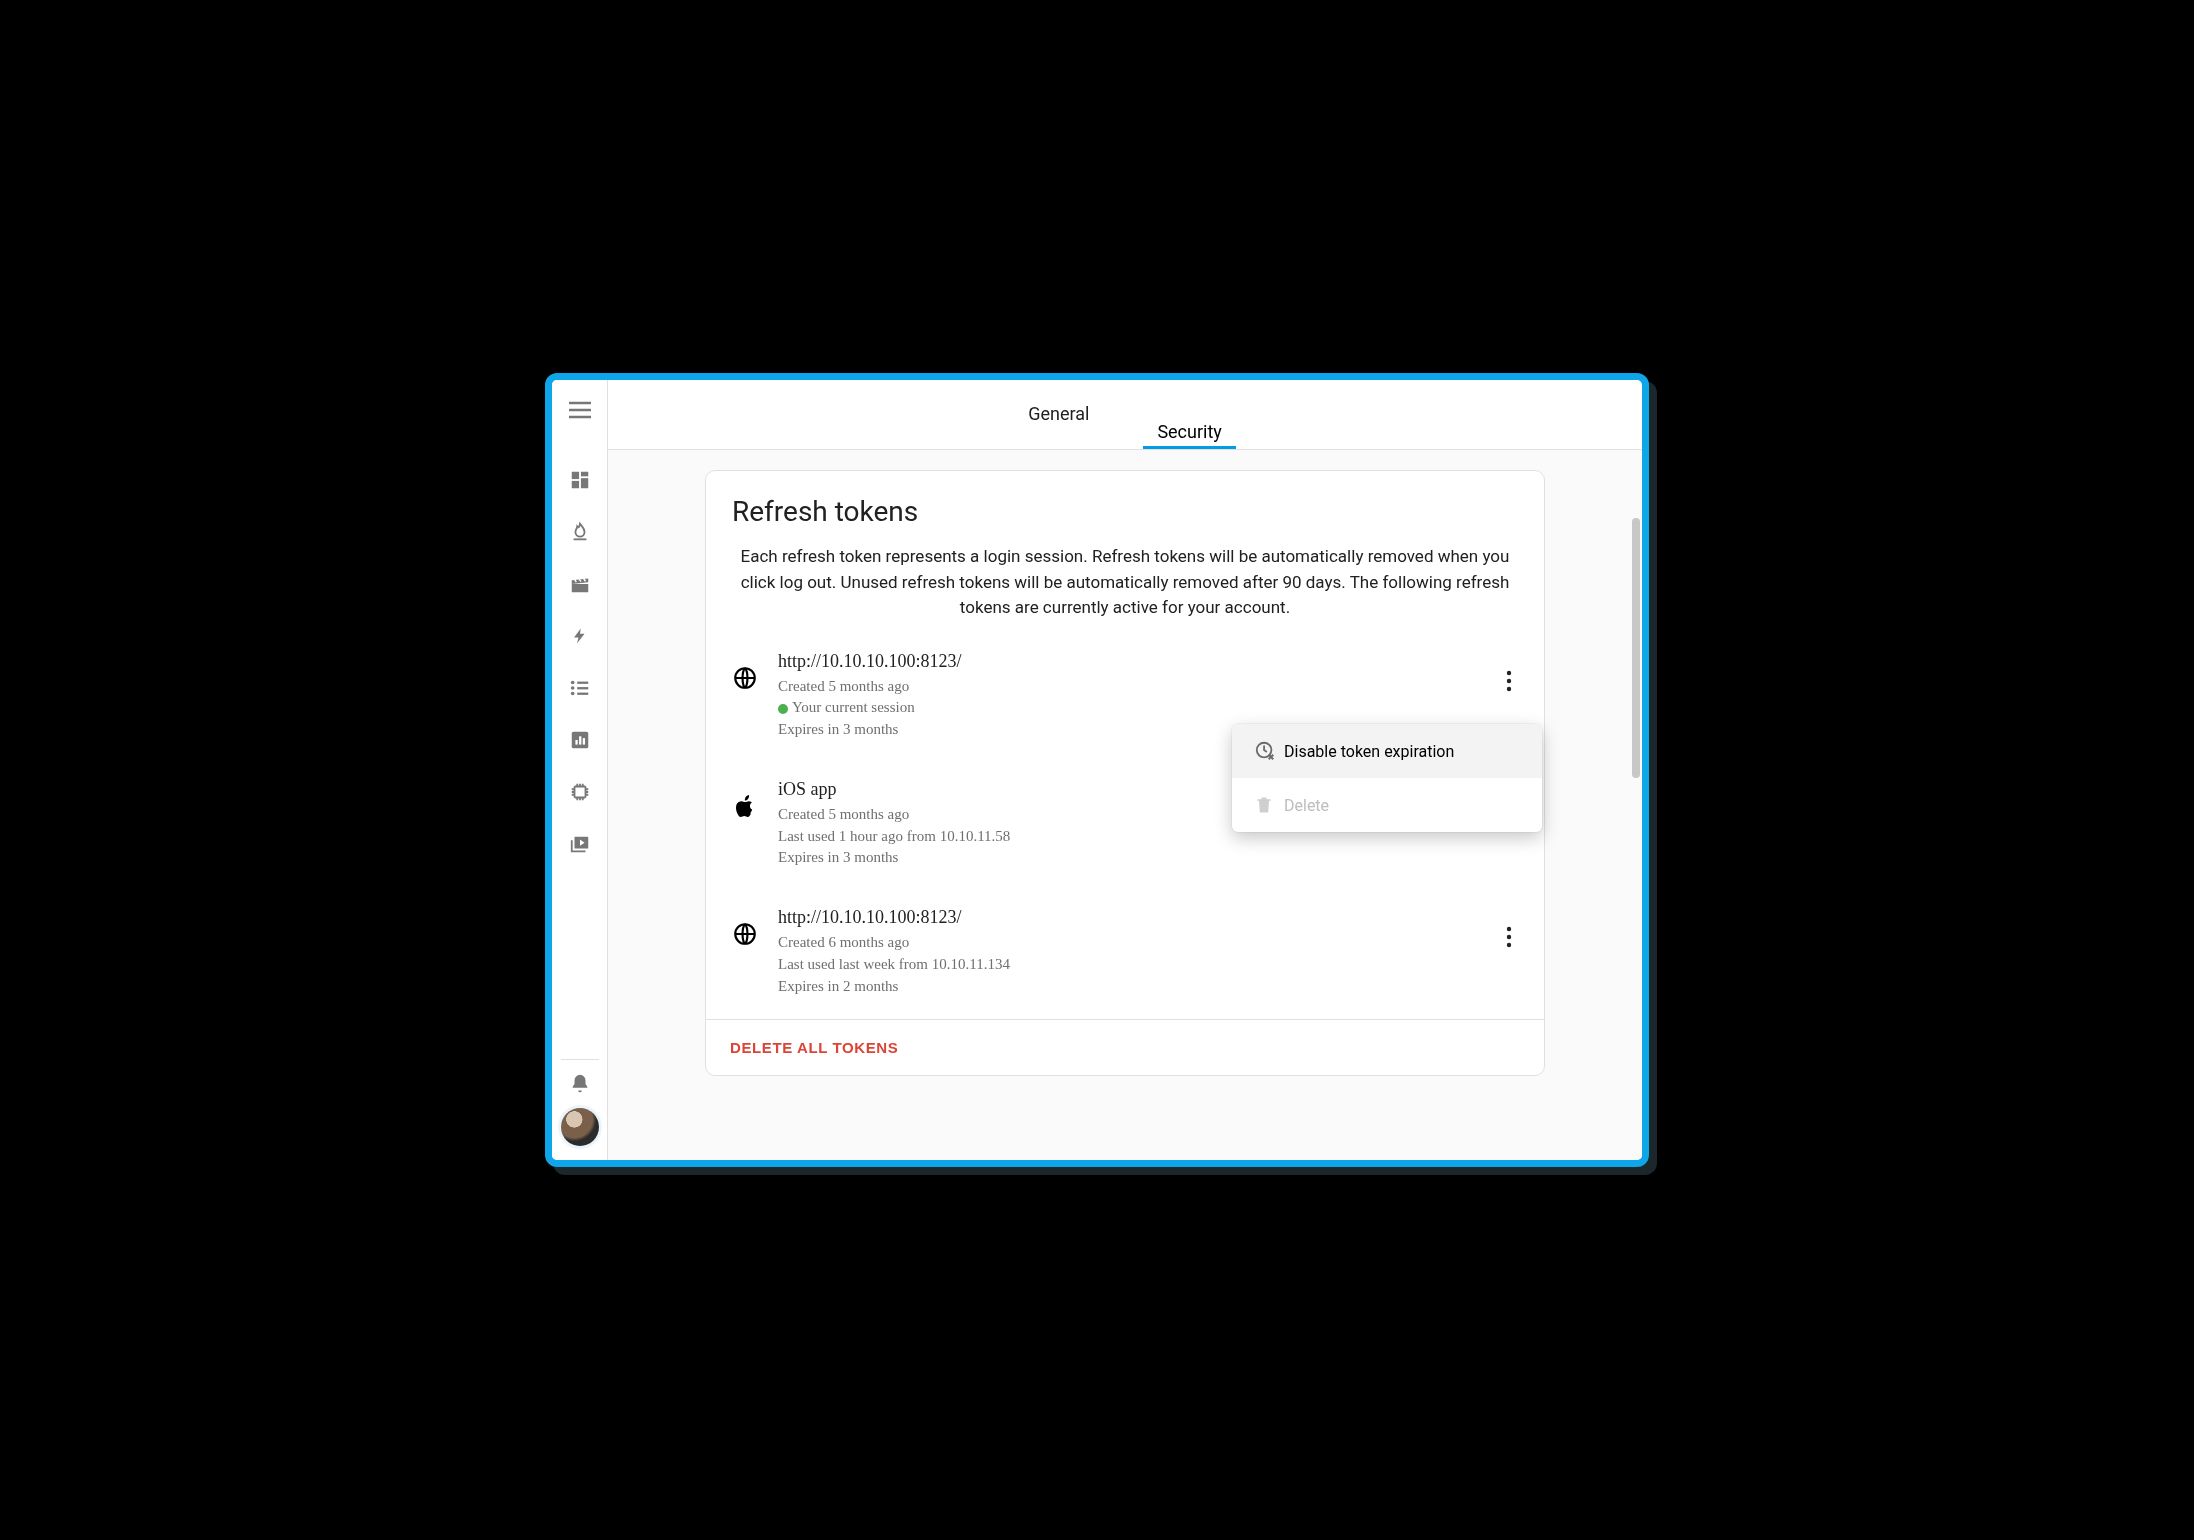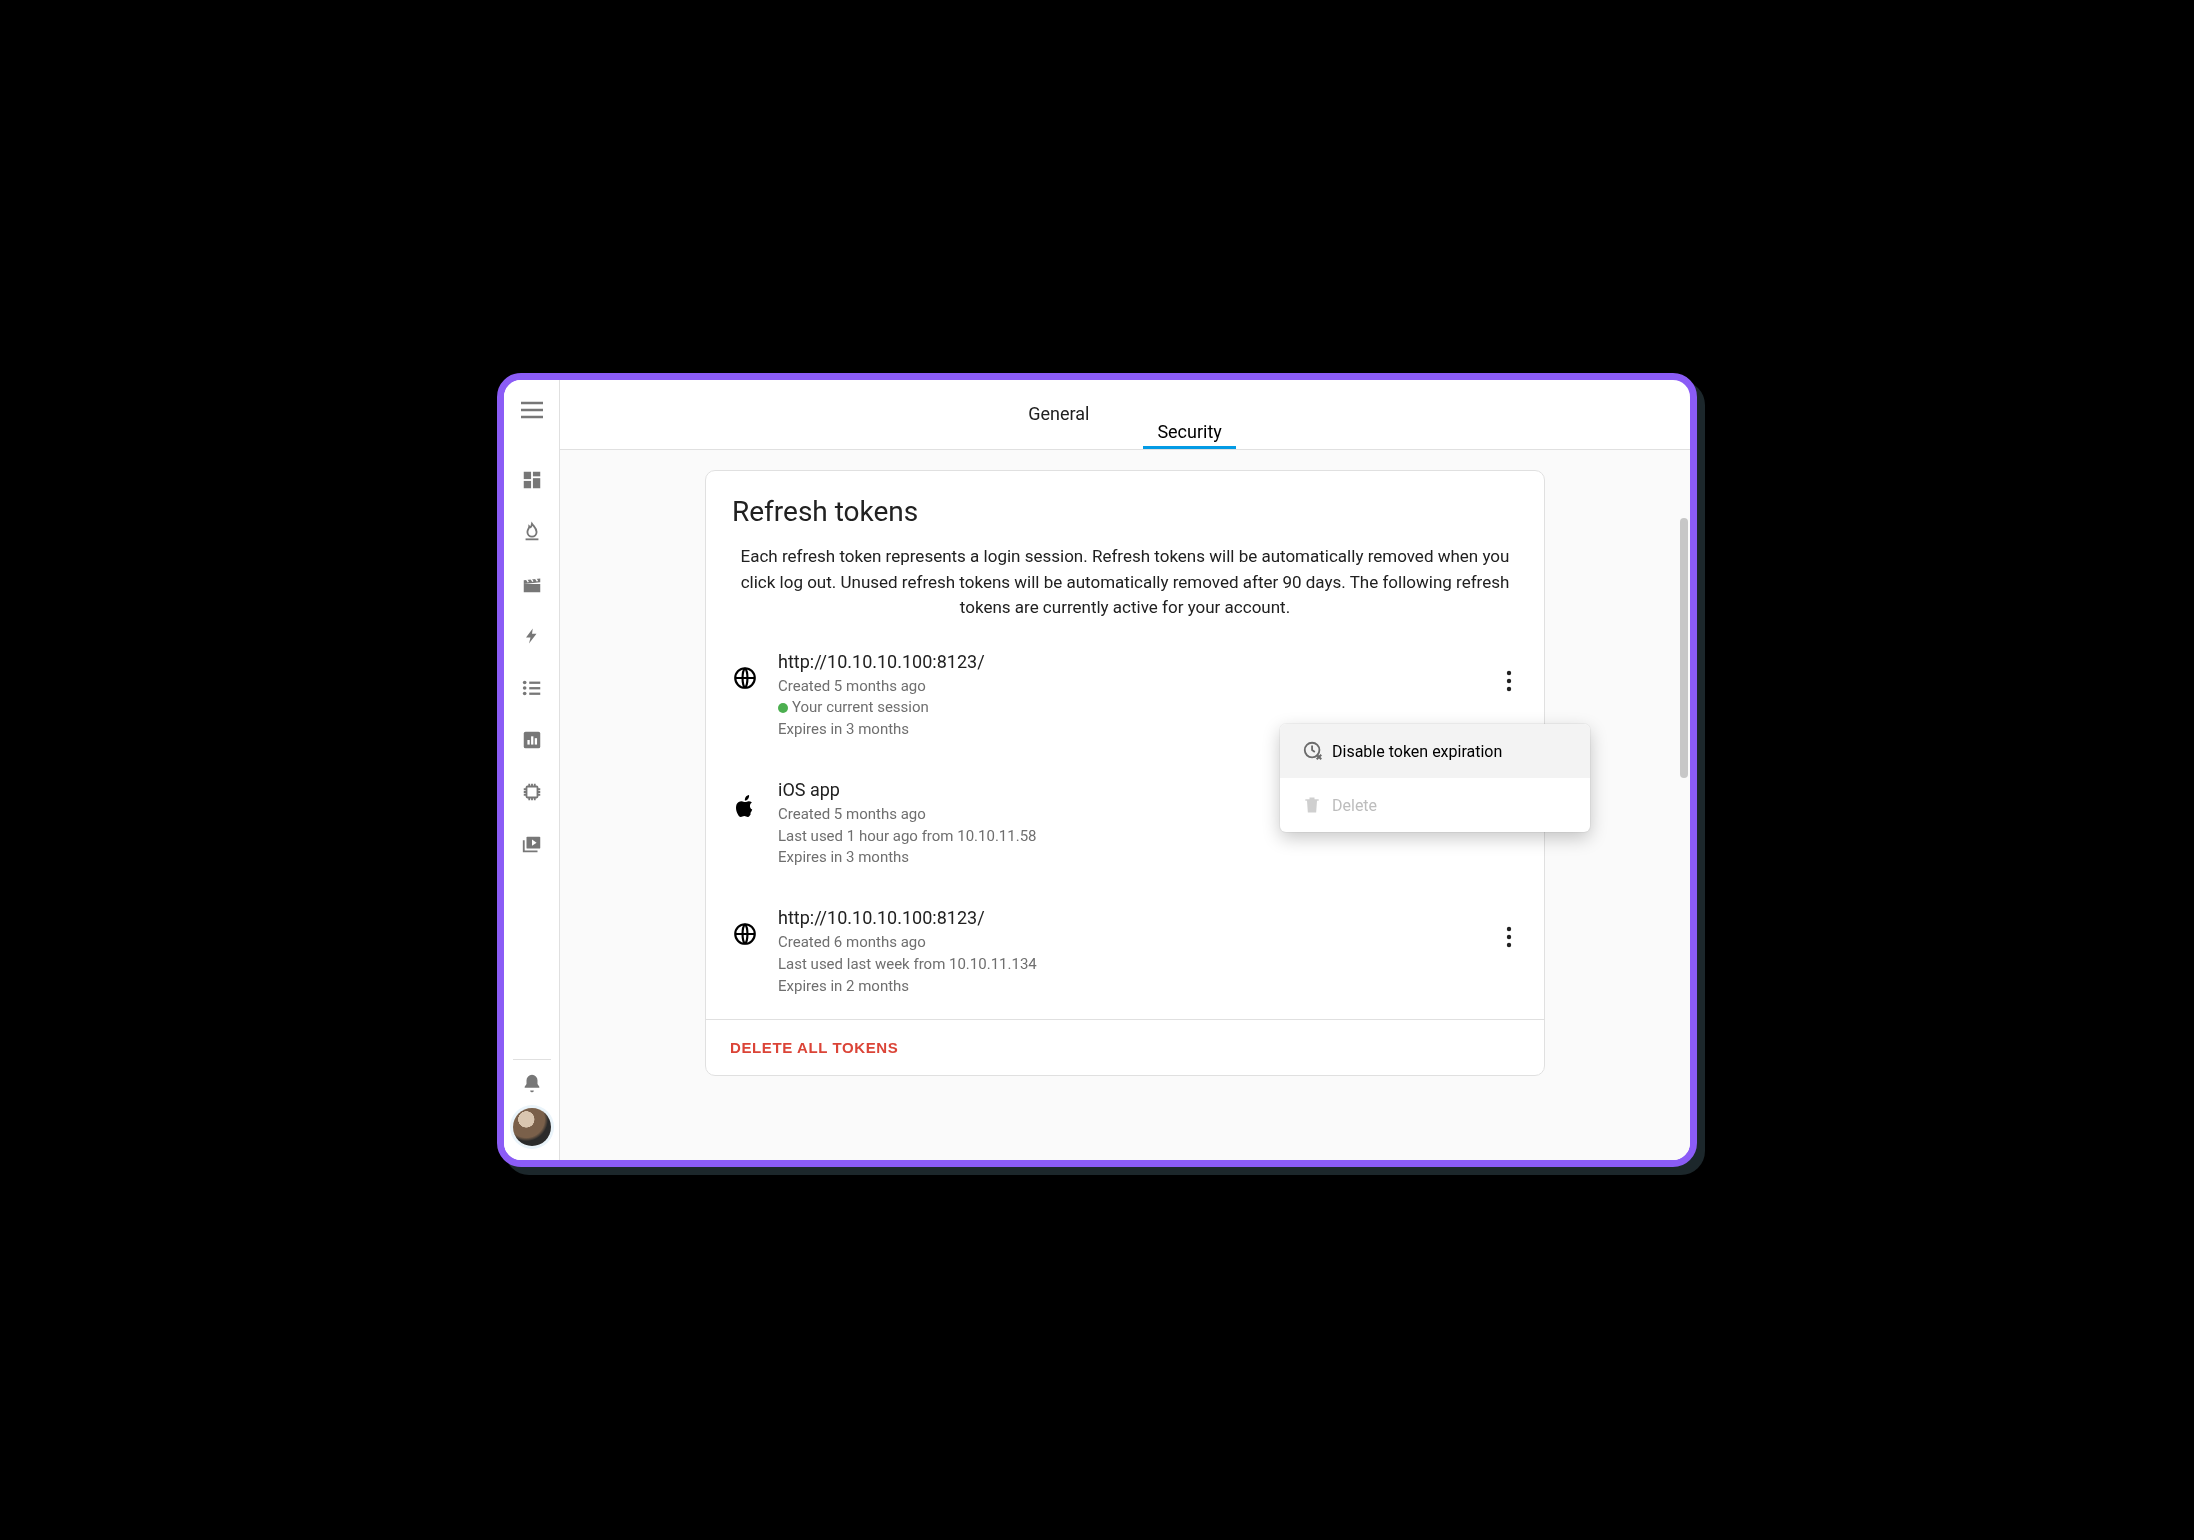--- a/index.html
+++ b/index.html
@@ -5,25 +5,25 @@
   * { box-sizing: border-box; margin: 0; padding: 0; }
   body {
     font-family: -apple-system, BlinkMacSystemFont, "Segoe UI", Roboto, Helvetica, Arial, sans-serif;
     background: #000;
     display: flex;
     align-items: center;
     justify-content: center;
     min-height: 100vh;
   }
   .window {
-    width: 1200px;
+    width: 1104px;
     height: 794px;
     background: #fff;
-    border: 7px solid #8b5cf6;
-    border-radius: 24px;
+    border: 7px solid #0ea5e9;
+    border-radius: 12px;
     overflow: hidden;
     position: relative;
     display: flex;
     box-shadow: 8px 8px 0 rgba(138,194,214,0.2);
   }
   .sidebar {
     width: 56px;
     background: #fff;
     border-right: 1px solid #e0e0e0;
     display: flex;
@@ -104,21 +104,21 @@
     margin: 0 auto;
   }
   .card-header { padding: 24px 26px 8px 26px; }
   .card-title { font-size:28px; font-weight:400; color:#212121; margin-bottom:16px;}
   .card-desc { font-size:17px; color:#212121; line-height:1.5;text-align:center; }
   .token-list { padding: 6px 0 0 0; }
   .token-row {
     display:flex; align-items:flex-start; padding: 16px 20px 22px 26px; gap:16px;
   }
   .token-icon { width:30px; flex-shrink:0; margin-top:14px; color:#000; }
-  .token-body { flex:1; }
+  .token-body { flex:1;font-family:Liberation Serif, serif; }
   .token-title { font-size:18px; color:#212121; margin-bottom:4px; }
   .token-meta { font-size:15px; color:#6f6f6f; line-height:1.45; }
   .dot-green { display:inline-block;width:10px;height:10px;border-radius:50%;background:#4caf50;margin-right:4px; vertical-align:middle;}
   .token-menu-btn {
     width:30px;height:40px;display:flex;align-items:center;justify-content:center;cursor:pointer;color:#212121;
     margin-top:10px;
   }
   .card-footer {
     border-top:1px solid #e0e0e0;
     padding: 18px 24px;

